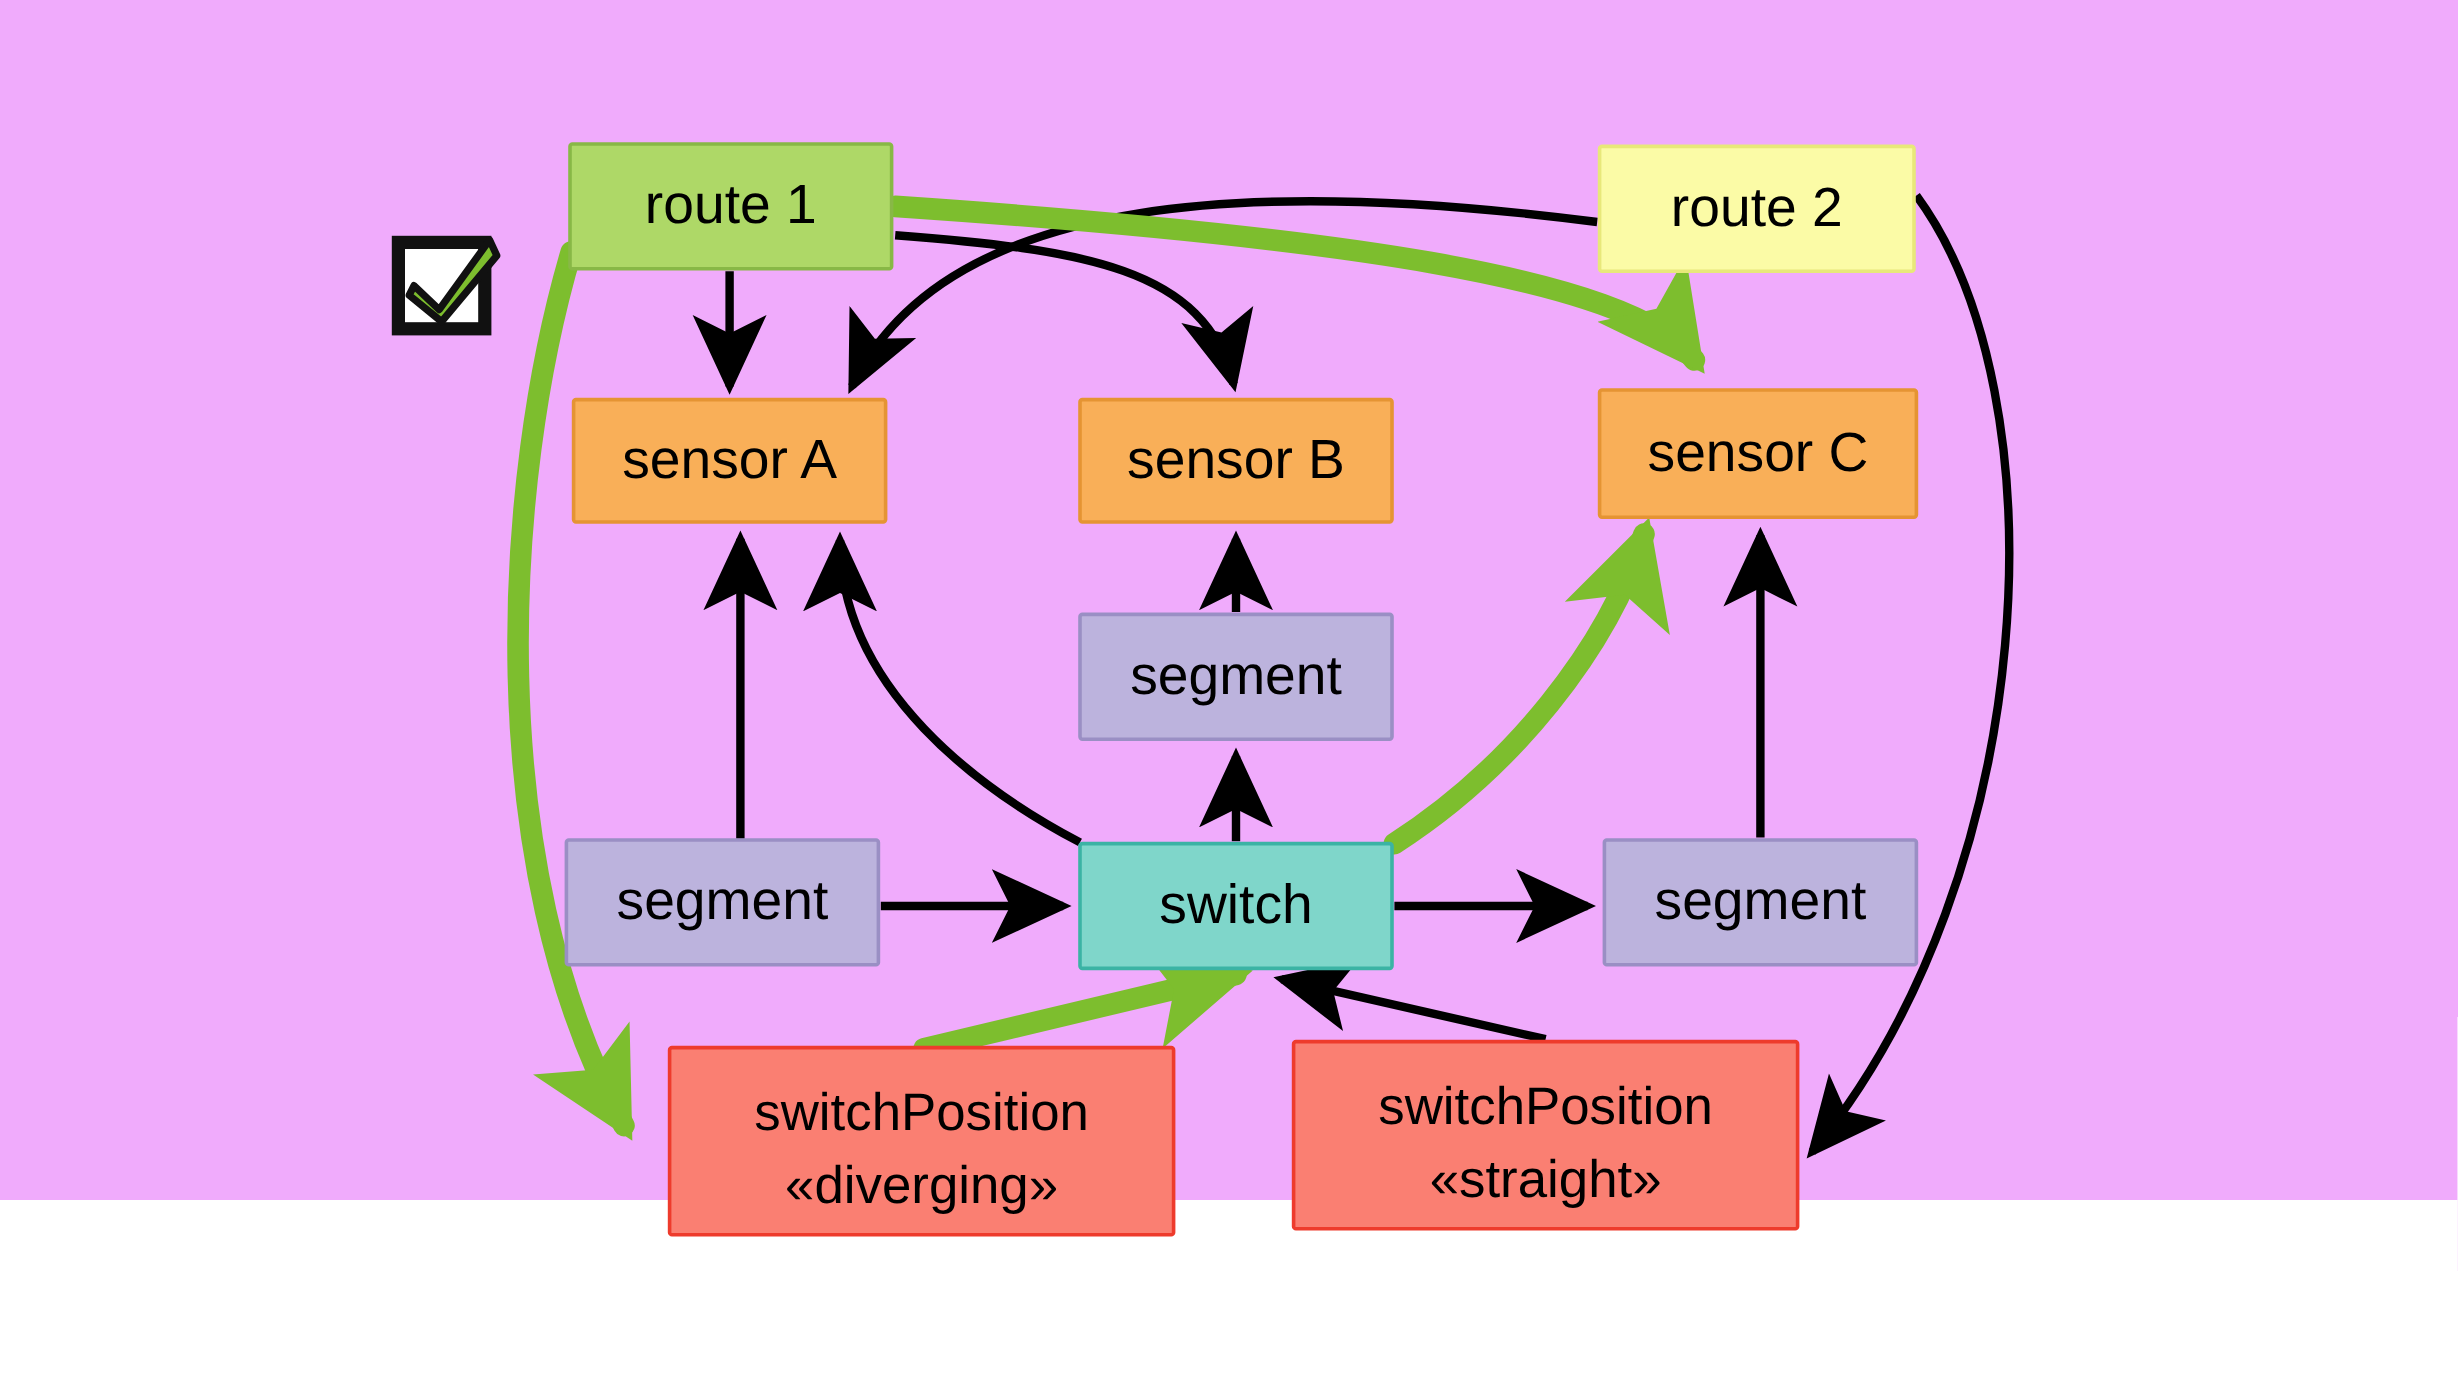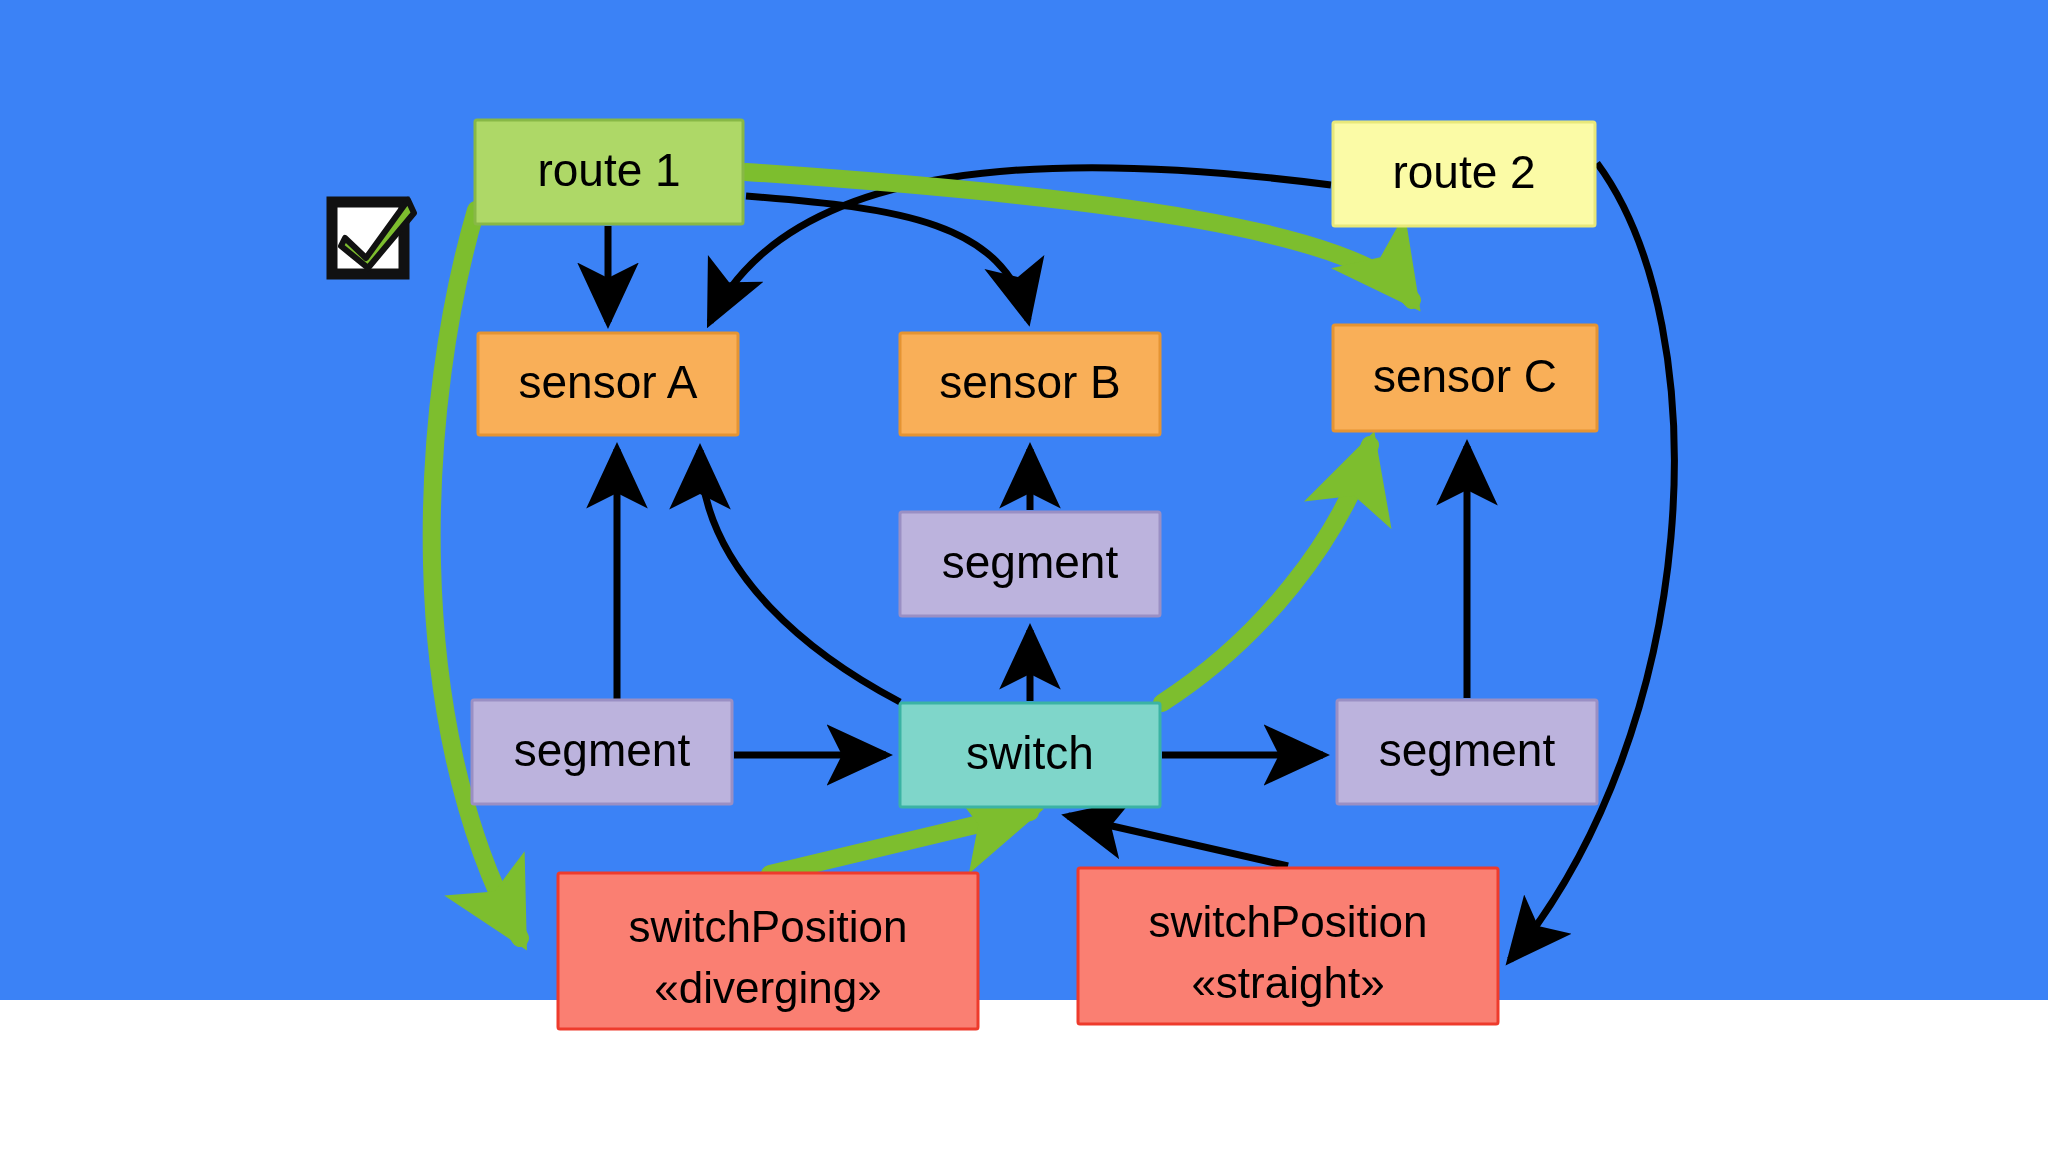--- a/index.html
+++ b/index.html
@@ -10,21 +10,21 @@
   body {
     width: 2048px;
     height: 1152px;
     font-family: "Liberation Sans", sans-serif;
     overflow: hidden;
   }
   #diagram-root {
     position: relative;
     width: 2048px;
     height: 1000px;
-    background: #3b82f6;
+    background: #f0abfc;
     text-align: center;
   }
   svg#diagram-svg {
     position: absolute;
     top: 0; left: 0;
     width: 2048px;
     height: 1152px;
   }
   .node-rect {
     stroke-width: 3;

